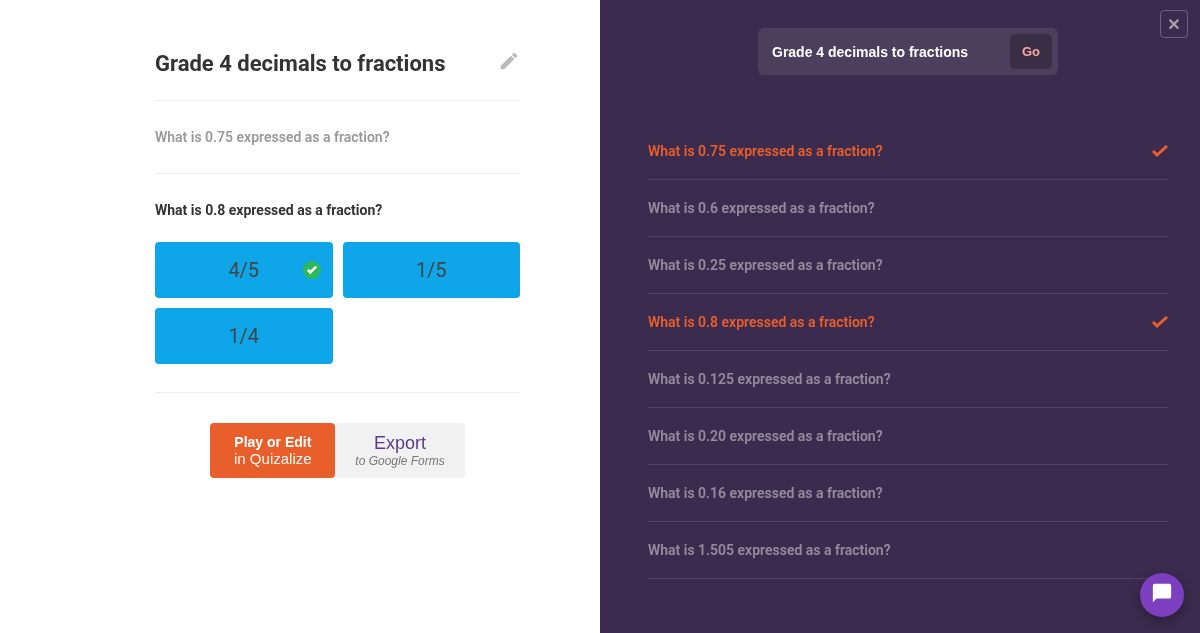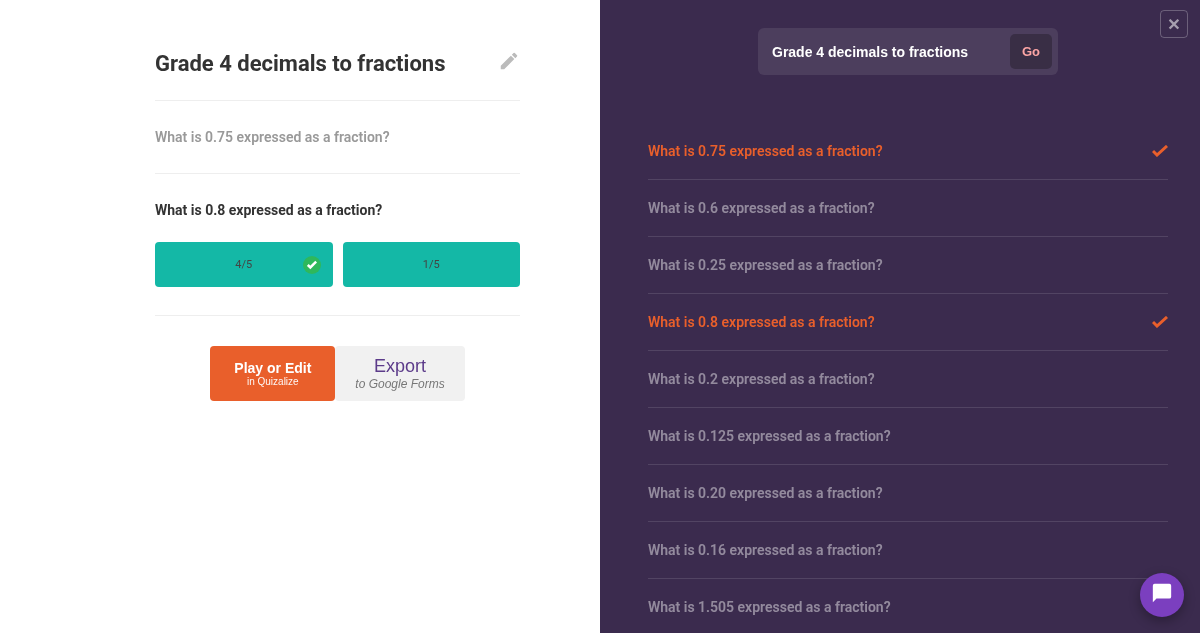--- a/index.html
+++ b/index.html
@@ -11,29 +11,29 @@
   .quiz-header { display: flex; align-items: center; justify-content: space-between; border-bottom: 1px solid #eee; padding-bottom: 24px; margin-bottom: 0; }
   .quiz-title { font-size: 22px; font-weight: 700; color: #333; }
   .edit-icon { color: #bbb; cursor: pointer; }
   .edit-icon svg { width: 22px; height: 22px; }
 
   .q-item { border-bottom: 1px solid #eee; padding: 28px 0; }
   .q-item.collapsed { color: #999; font-size: 14px; font-weight: 600; cursor: pointer; }
   .q-item.expanded .q-text { color: #333; font-size: 14px; font-weight: 700; margin-bottom: 24px; }
 
   .answers { display: grid; grid-template-columns: 1fr 1fr; gap: 10px; }
-  .answer { background: #14b8a6; border-radius: 4px; padding: 16px 0; text-align: center; font-size: 11px; color: #444; position: relative; cursor: pointer; }
+  .answer { background: #0ea5e9; border-radius: 4px; padding: 16px 0; text-align: center; font-size: 20px; color: #444; position: relative; cursor: pointer; }
   .answer .check { position: absolute; right: 12px; top: 50%; transform: translateY(-50%); width: 18px; height: 18px; background: #2eb85c; border-radius: 50%; display: flex; align-items: center; justify-content: center; }
   .answer .check svg { width: 10px; height: 10px; stroke: #fff; stroke-width: 3; fill: none; }
 
   .action-row { display: flex; gap: 0; padding-top: 30px; justify-content: center; }
   .btn { border: none; border-radius: 4px; padding: 10px 20px; font-size: 13px; cursor: pointer; text-align: center; min-width: 125px; }
   .btn-primary { background: #e95f2b; color: #fff; }
   .btn-primary .main { font-weight: 700; display: block; font-size: 14px; }
-  .btn-primary .sub { font-size: 10px; display: block; opacity: .95; }
+  .btn-primary .sub { font-size: 15px; display: block; opacity: .95; }
   .btn-secondary { background: #f1f1f1; color: #5c3b8a; }
   .btn-secondary .main { font-weight: 400; display: block; font-size: 18px; }
   .btn-secondary .sub { font-size: 12px; display: block; color: #777; font-style: italic; }
 
   
   .right-panel { width: 600px; height: 100%; background: #3b2b4e; position: relative; padding: 28px 32px 0 48px; overflow-y: auto; }
   .close-btn { position: absolute; top: 10px; right: 12px; width: 28px; height: 28px; border: 1px solid rgba(255,255,255,.25); border-radius: 4px; display: flex; align-items: center; justify-content: center; color: rgba(255,255,255,.55); cursor: pointer; font-size: 16px; font-weight: 700; }
 
   .search-bar { background: rgba(255,255,255,.09); border-radius: 6px; padding: 6px 6px 6px 14px; display: flex; align-items: center; width: 300px; margin: 0 auto 48px; }
   .search-input { background: transparent; border: none; outline: none; color: #fff; font-size: 14px; font-weight: 600; flex: 1; }
@@ -74,20 +74,21 @@
       <div class="q-item collapsed"><span>What is 0.75 expressed as a fraction?</span></div>
       <div class="q-item expanded">
         <div class="q-text">What is 0.8 expressed as a fraction?</div>
         <div class="answers">
           <div class="answer"><span>4/5</span><span class="check">
               <svg viewBox="0 0 12 10">
                 <polyline points="1,5 4,8 11,1"></polyline>
               </svg>
             </span></div>
           <div class="answer"><span>1/5</span></div>
+          <div class="answer"><span>1/4</span></div>
         </div>
       </div>
     </div>
 
   <div class="action-row">
     <button class="btn btn-primary">
       <span class="main">Play or Edit</span>
       <span class="sub">in Quizalize</span>
     </button>
     <button class="btn btn-secondary">
@@ -124,23 +125,20 @@
       </div>
       <div class="result-item selected">
         <span class="label">What is 0.8 expressed as a fraction?</span>
         <span class="tick">
           <svg viewBox="0 0 16 12">
             <polyline points="1,6 5,10 15,1"></polyline>
           </svg>
         </span>
       </div>
       <div class="result-item">
-        <span class="label">What is 0.2 expressed as a fraction?</span>
-      </div>
-      <div class="result-item">
         <span class="label">What is 0.125 expressed as a fraction?</span>
       </div>
       <div class="result-item">
         <span class="label">What is 0.20 expressed as a fraction?</span>
       </div>
       <div class="result-item">
         <span class="label">What is 0.16 expressed as a fraction?</span>
       </div>
       <div class="result-item">
         <span class="label">What is 1.505 expressed as a fraction?</span>

